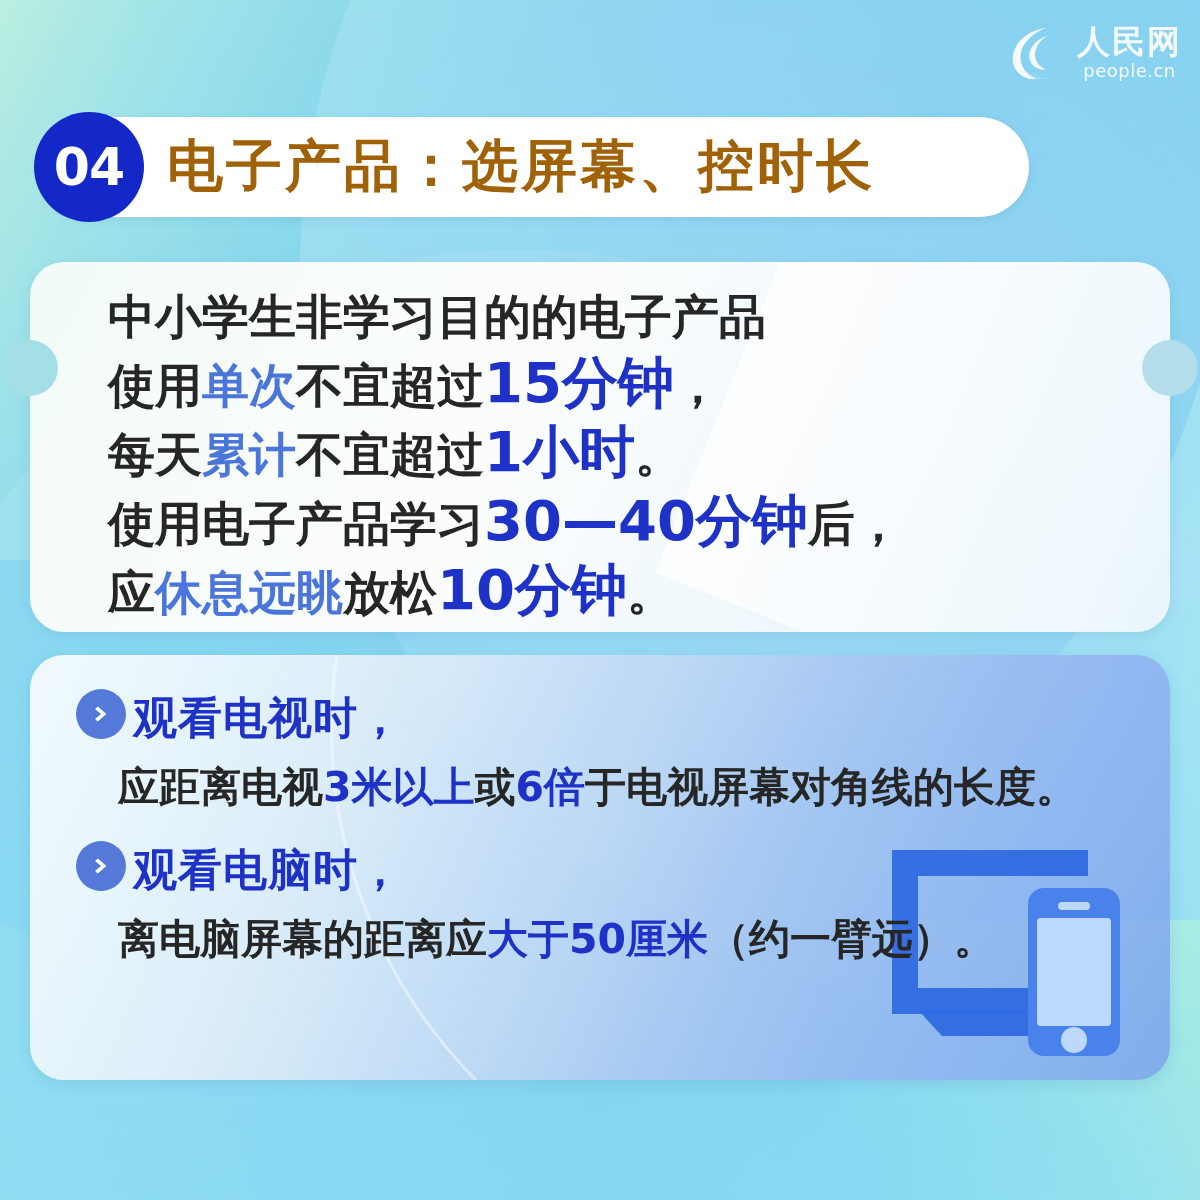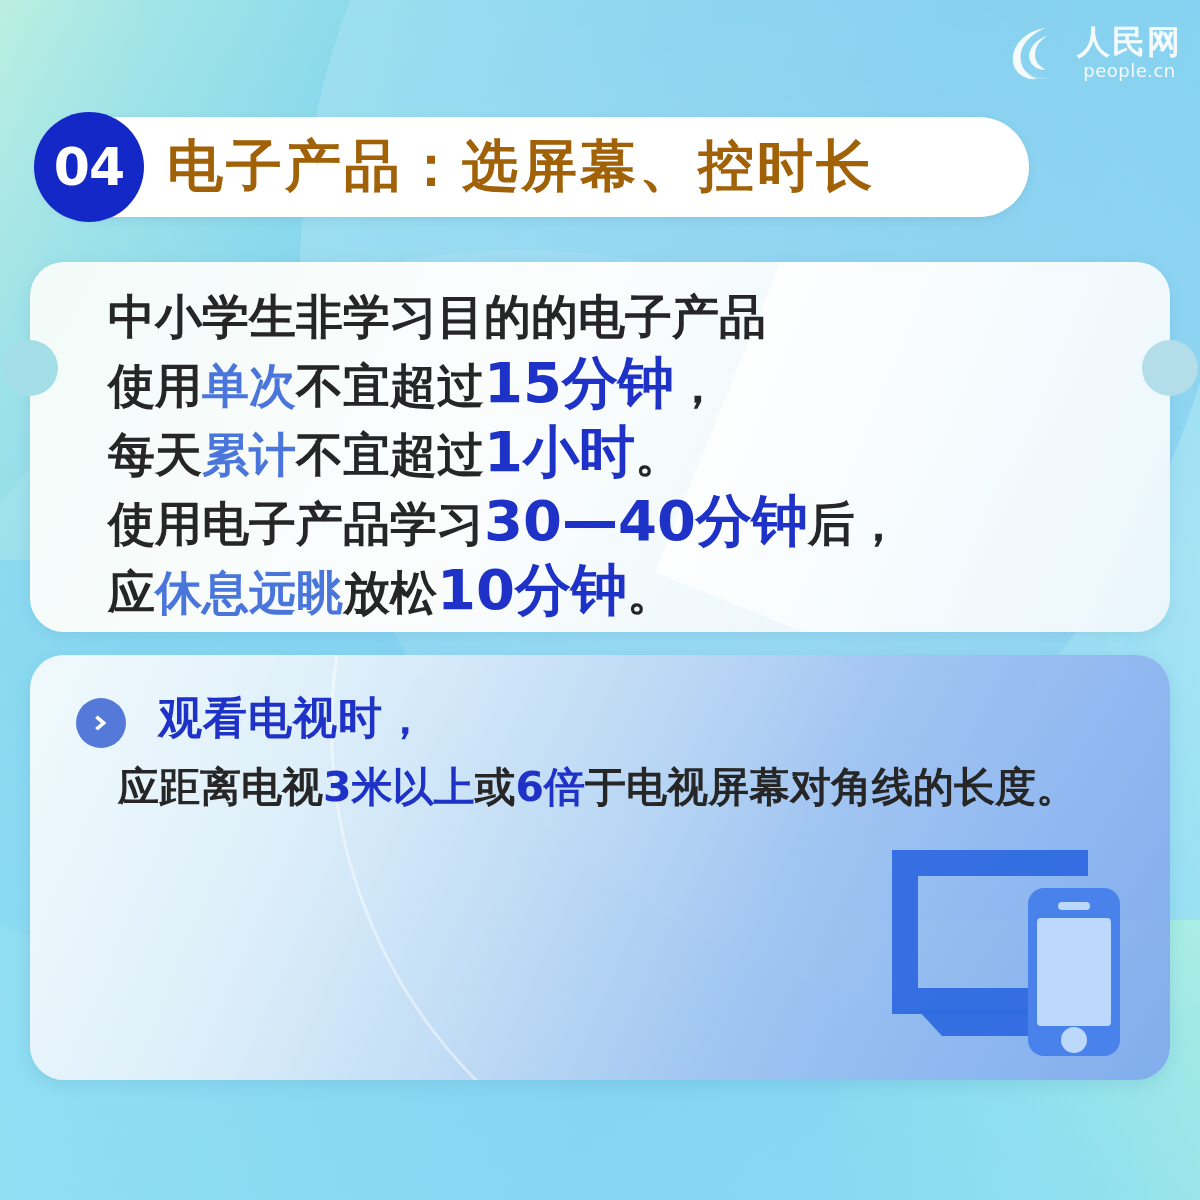--- a/index.html
+++ b/index.html
@@ -242,22 +242,22 @@
   }
 
   .glass-body {
     position: absolute;
     inset: 0;
     padding: 34px 40px 0 46px;
     box-sizing: border-box;
   }
   .bullet-row {
     display: flex;
-    align-items: flex-end;
-    gap: 32px;
+    align-items: flex-start;
+    gap: 7px;
     margin-bottom: 4px;
   }
   .bullet-icon {
     width: 50px;
     height: 50px;
     border-radius: 50%;
     background: #5479d8;
     display: flex;
     align-items: center;
     justify-content: center;
@@ -356,16 +356,27 @@
           <div class="bullet-row">
             <span class="bullet-icon">
               <svg viewBox="0 0 24 24" width="26" height="26">
                 <path d="M9 5 L17 12 L9 19 L6.5 16.6 L12 12 L6.5 7.4 Z" fill="#ffffff"></path>
               </svg>
             </span>
             <span class="bullet-head">观看电视时，</span>
           </div>
           <div class="bullet-detail"><span>应距离电视</span><span class="hl-strong">3米以上</span><span>或</span><span class="hl-strong">6倍</span><span>于电视屏幕对角线的长度。</span></div>
         </div>
+        <div class="bullet-group">
+          <div class="bullet-row">
+            <span class="bullet-icon">
+              <svg viewBox="0 0 24 24" width="26" height="26">
+                <path d="M9 5 L17 12 L9 19 L6.5 16.6 L12 12 L6.5 7.4 Z" fill="#ffffff"></path>
+              </svg>
+            </span>
+            <span class="bullet-head">观看电脑时，</span>
+          </div>
+          <div class="bullet-detail"><span>离电脑屏幕的距离应</span><span class="hl-strong">大于50厘米</span><span>（约一臂远）。</span></div>
+        </div>
       </div>
   </div>
 
 </div>
 
 </body></html>

